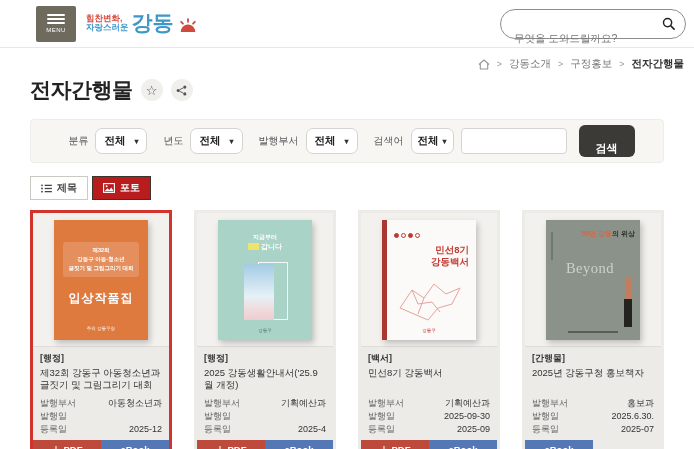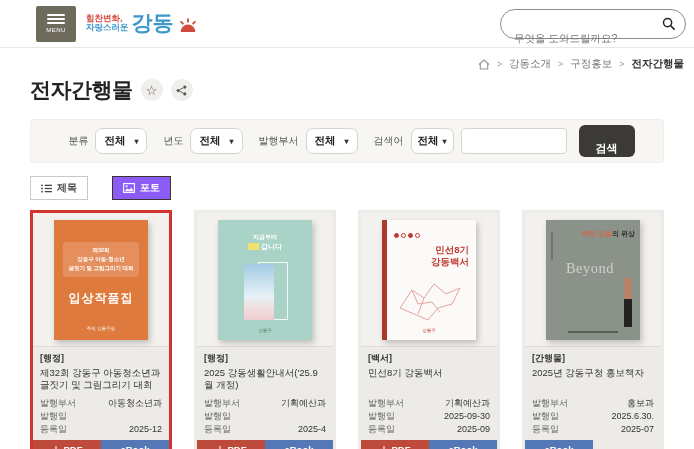--- a/index.html
+++ b/index.html
@@ -36,21 +36,21 @@
   .f-label { margin-left:9px; white-space:nowrap; }
   .select { height:26px; background:#fff; border:1px solid #d6d4d0; border-radius:7px; display:flex; align-items:center; padding:0 8px; gap:9px; font-size:10.5px; color:#222; font-weight:bold; cursor:pointer; white-space:nowrap; }
   .select.narrow { gap:4px; padding:0 6px; }
   .chev { font-size:8px; color:#333; }
   .kw-input { width:106px; height:26px; background:#fff; border:1px solid #d6d4d0; border-radius:4px; outline:none; padding:0 6px; font-size:10.5px; font-family:inherit; }
   .search-btn { height:28px; padding:16px 17px; margin-left:5px; background:#3b3a37; color:#fff; border:none; border-radius:6px; font-size:11px; font-weight:bold; cursor:pointer; }
 
   
   .view-toggle { display:flex; gap:4px; margin:13px 0 0 30px; }
   .toggle-btn { height:24px; display:flex; align-items:center; gap:5px; padding:0 10px; font-size:10px; border:1px solid #ccc9c4; background:#fff; color:#444; cursor:pointer; font-weight:bold; }
-  .toggle-btn.active { background:#8b5cf6; color:#fff; border-color:#3a342c;margin-left:20px; }
+  .toggle-btn.active { background:#b91c1c; color:#fff; border-color:#3a342c; }
 
   
   .grid { display:flex; gap:22px; margin:10px 30px 0; }
   .card { flex:1; border:3px solid transparent; background:#edebe7; cursor:default; }
   .card.highlighted { border-color:#d0342c; }
   .cover-area { height:134px; background:#f3f1ee; display:flex; align-items:center; justify-content:center; border-bottom:1px solid #dfddd8; }
   .cover { position:relative; width:94px; height:120px; box-shadow:2px 3px 6px rgba(0,0,0,.22); overflow:hidden; cursor:pointer; }
   .card-info { padding:5px 7px 0; }
   .card-cat { font-size:9px; font-weight:bold; color:#333; }
   .card-title { font-size:9.5px; color:#333; line-height:1.3; min-height:25px; margin-top:2px; cursor:pointer; }

